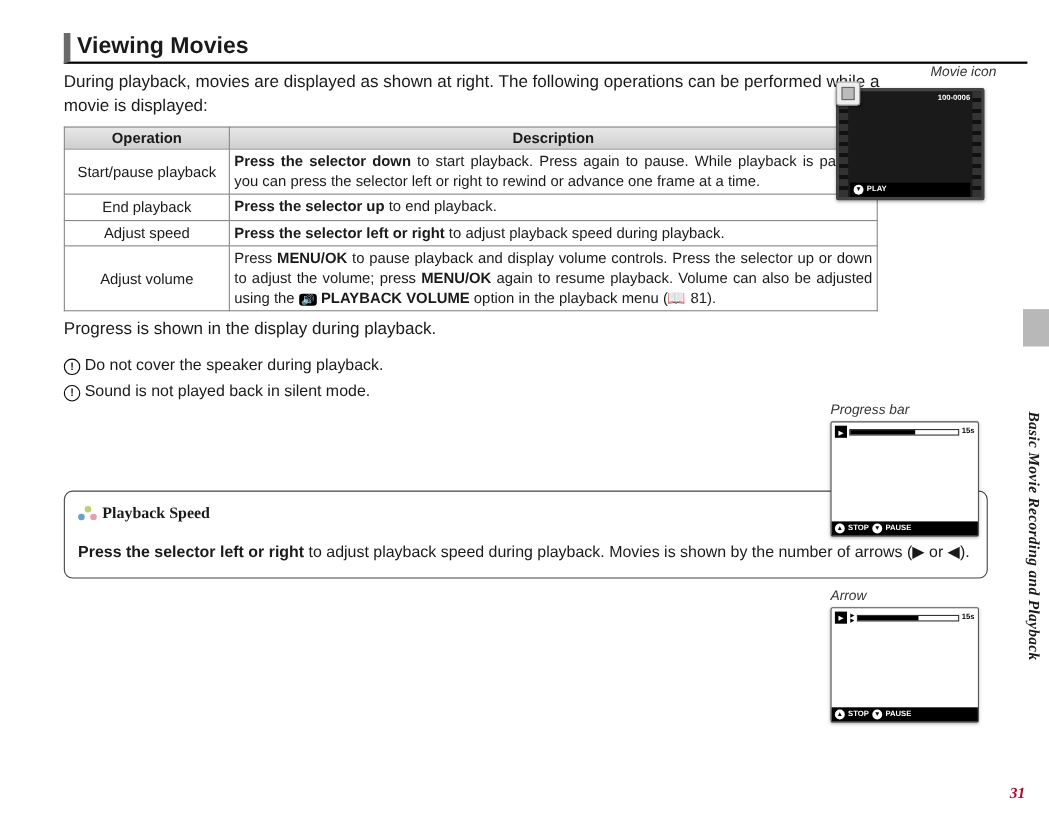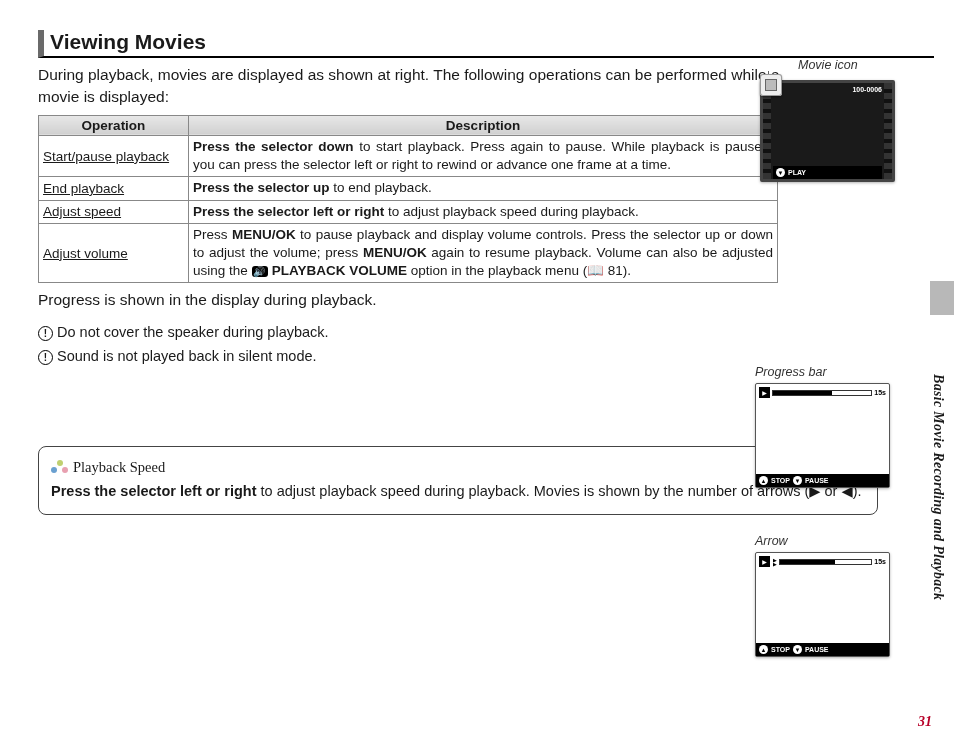--- a/index.html
+++ b/index.html
@@ -5,21 +5,21 @@
   * { box-sizing: border-box; margin: 0; padding: 0; }
   body {
     font-family: "Segoe UI", Arial, sans-serif;
     width: 954px;
     height: 748px;
     background: #fff;
     position: relative;
     color: #1a1a1a;
   }
   .page {
-    padding: 30px 20px 20px 38px;
+    padding: 30px 20px 20px 58px;
     position: relative;
     height: 100%;
   }
   .heading {
     border-left: 6px solid #6a6a6a;
     padding-left: 6px;
     font-size: 21px;
     font-weight: bold;
     border-bottom: 2px solid #000;
     margin-bottom: 6px;
@@ -27,44 +27,43 @@
   }
   .intro {
     font-size: 15.5px;
     line-height: 1.45;
     margin-bottom: 6px;
     width: 780px;
   }
   .movie-icon-label {
     position: absolute;
     top: 58px;
-    left: 798px;
+    left: 846px;
     font-style: italic;
     font-size: 12.5px;
     color: #333;
   }
   table.ops {
     border-collapse: collapse;
     width: 740px;
     font-size: 13.5px;
   }
   table.ops th, table.ops td {
     border: 1px solid #888;
     padding: 2px 4px;
     vertical-align: middle;
   }
   table.ops th {
     background: linear-gradient(#e8e8e8,#d0d0d0);
     font-weight: bold;
     text-align: center;
   }
   table.ops td:first-child {
-    text-align: left;
+    text-align: center;
     width: 150px;
-    text-decoration: underline;
   }
   table.ops td .desc {
     text-align: justify;
     line-height: 1.35;
   }
   .progress-line {
     font-size: 15.5px;
     margin-top: 8px;
   }
   .notes {
@@ -86,24 +85,24 @@
   .callout {
     border: 1px solid #444;
     border-radius: 8px;
     margin-top: 78px;
     padding: 10px 12px 12px 12px;
     width: 840px;
     font-size: 14.5px;
     line-height: 1.45;
   }
   .callout-title {
-    font-weight: normal;
+    font-weight: bold;
     font-family: Georgia, serif;
     font-style: normal;
-    margin-bottom: 3px;
+    margin-bottom: 14px;
     display: flex;
     align-items: center;
     gap: 4px;
   }
   .dots {
     display: inline-block;
     width: 18px; height: 14px;
     position: relative;
   }
   .dots span {

